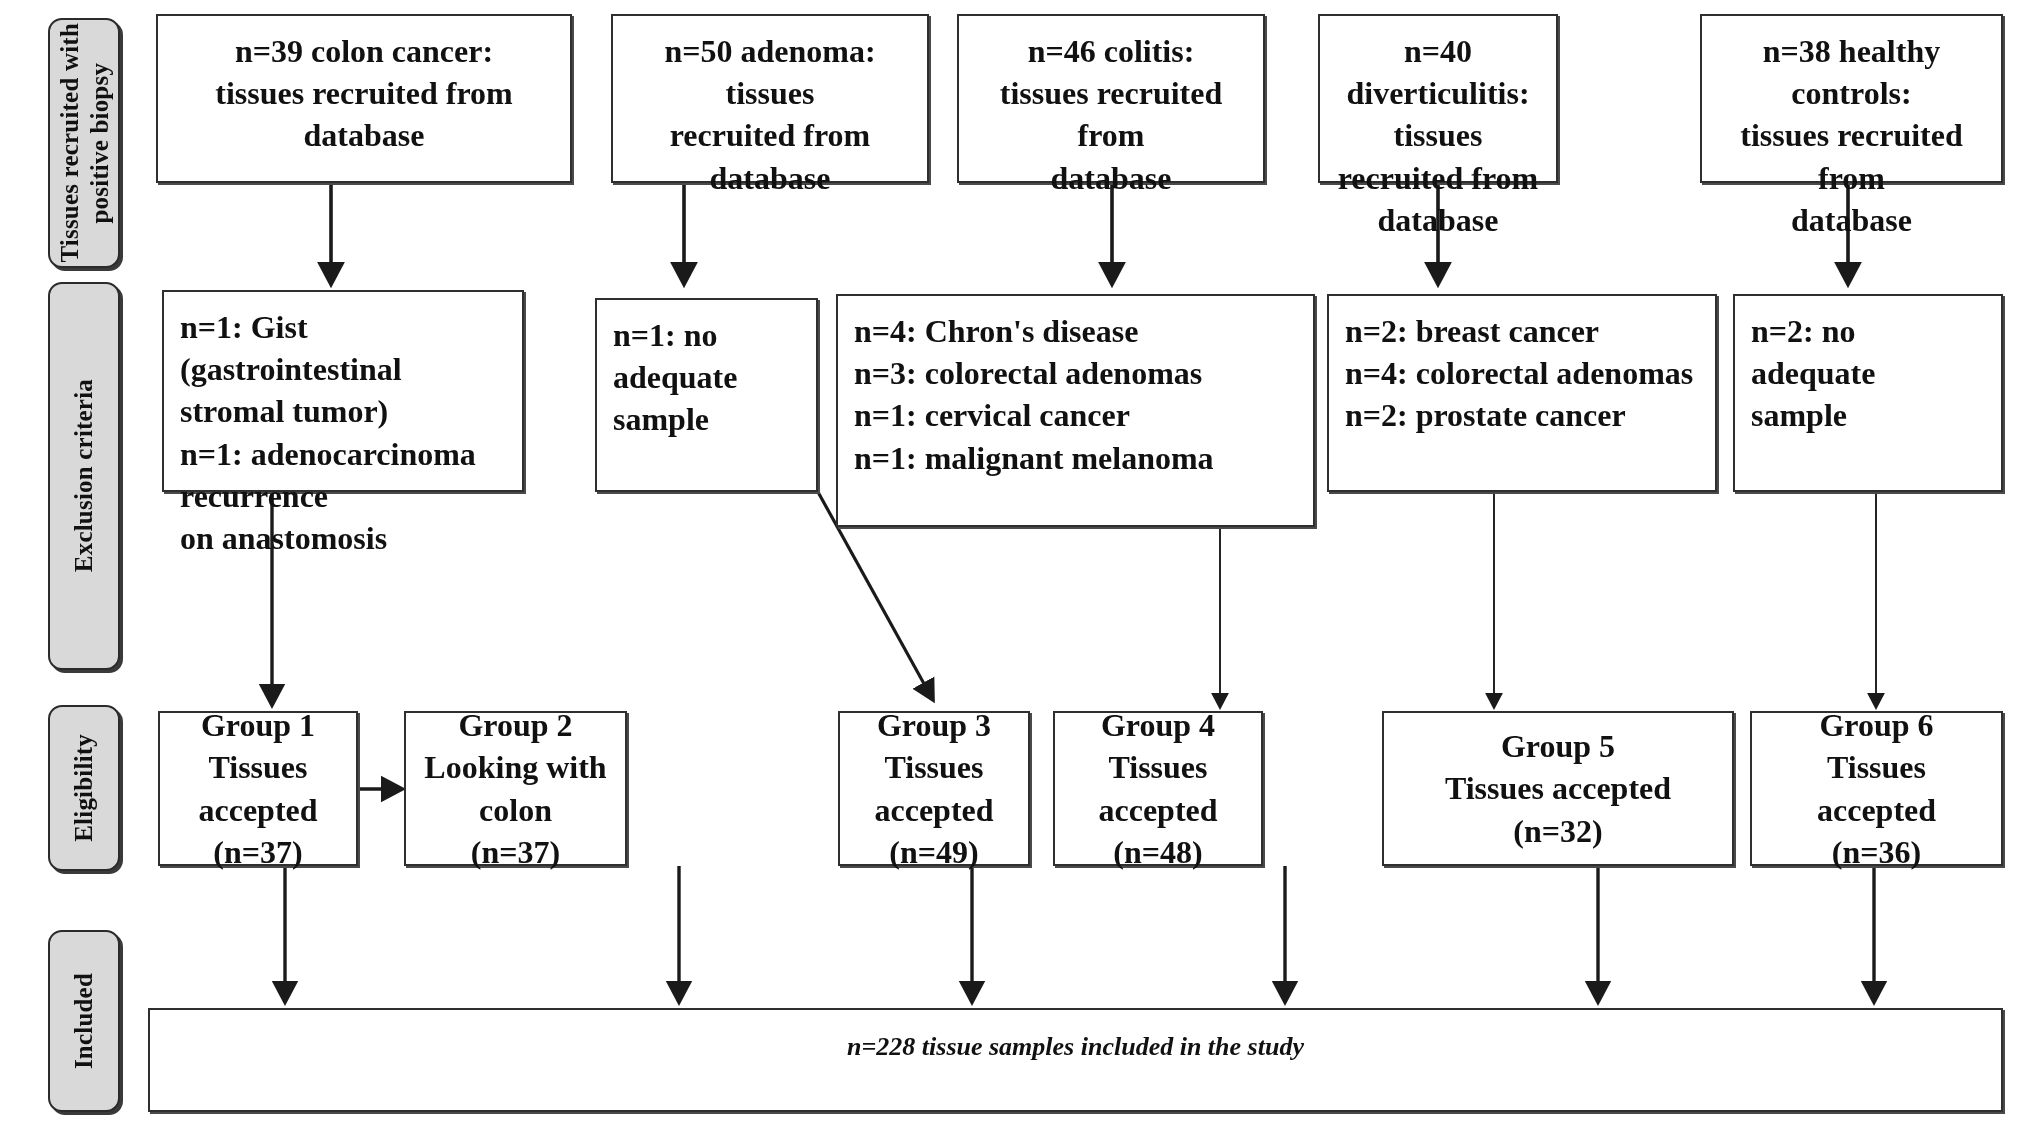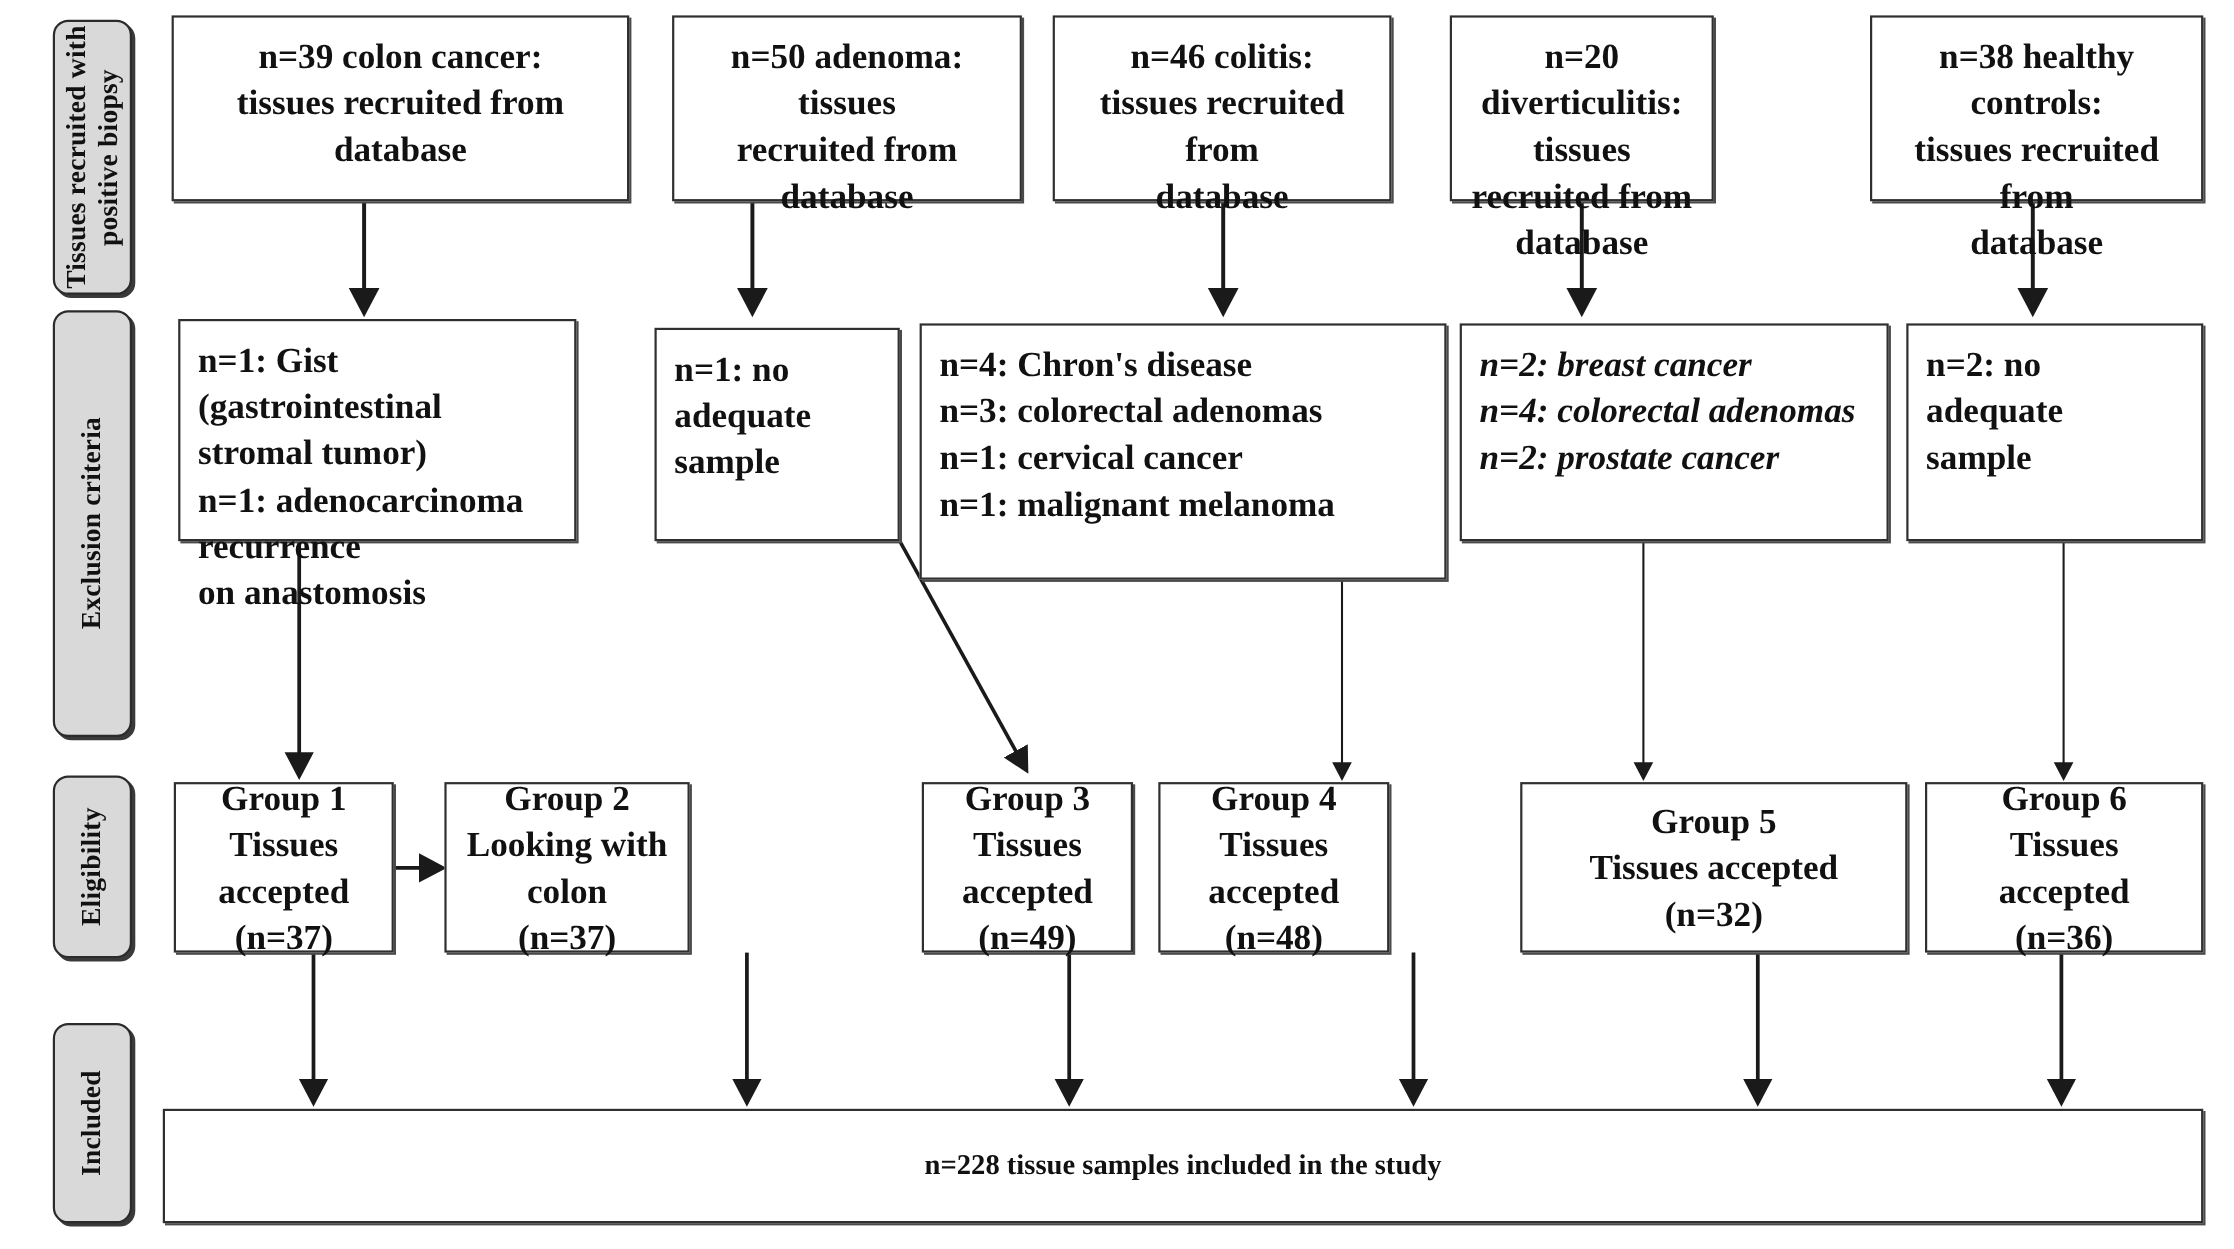--- a/index.html
+++ b/index.html
@@ -65,23 +65,24 @@
     align-items: center;
     justify-content: center;
   }
   .fbox.vcenter .btext { padding: 0 14px; }
   .fbox.summary {
     display: flex;
     align-items: flex-start;
     justify-content: center;
   }
   .fbox.summary .btext {
+    font-style: italic;
     font-weight: bold;
     font-size: 26px;
-    padding-top: 32px;
+    padding-top: 20px;
   }
   
   .conn-layer {
     position: absolute;
     left: 0; top: 0;
     width: 2031px;
     height: 1135px;
     pointer-events: none;
   }
 </style>
@@ -143,21 +144,21 @@
   <div class="fbox center" style="left:611px; top:14px; width:318px; height:169px;">
     <span class="btext">n=50 adenoma:  tissues
 recruited from database</span>
   </div>
   <div class="fbox center" style="left:957px; top:14px; width:308px; height:169px;">
     <span class="btext">n=46 colitis:
 tissues recruited from
 database</span>
   </div>
   <div class="fbox center" style="left:1318px; top:14px; width:240px; height:169px;">
-    <span class="btext">n=20 diverticulitis:
+    <span class="btext">n=40 diverticulitis:
 tissues recruited from
 database</span>
   </div>
   <div class="fbox center" style="left:1700px; top:14px; width:303px; height:169px;">
     <span class="btext">n=38 healthy controls:
 tissues recruited from
 database</span>
   </div>
 
   <div class="fbox left" style="left:162px; top:290px; width:362px; height:202px;">
@@ -169,21 +170,21 @@
   <div class="fbox left" style="left:595px; top:298px; width:223px; height:194px;">
     <span class="btext"> n=1: no adequate
 sample</span>
   </div>
   <div class="fbox left" style="left:836px; top:294px; width:479px; height:233px;">
     <span class="btext">n=4: Chron's disease
 n=3: colorectal adenomas
 n=1: cervical cancer
 n=1: malignant melanoma</span>
   </div>
-  <div class="fbox left" style="left:1327px; top:294px; width:390px; height:198px;font-style:italic;">
+  <div class="fbox left" style="left:1327px; top:294px; width:390px; height:198px;">
     <span class="btext">n=2: breast cancer
 n=4: colorectal adenomas
 n=2: prostate cancer</span>
   </div>
   <div class="fbox left" style="left:1733px; top:294px; width:270px; height:198px;">
     <span class="btext">n=2: no adequate
 sample</span>
   </div>
 
   <div class="fbox center vcenter" style="left:158px; top:711px; width:200px; height:155px;">

